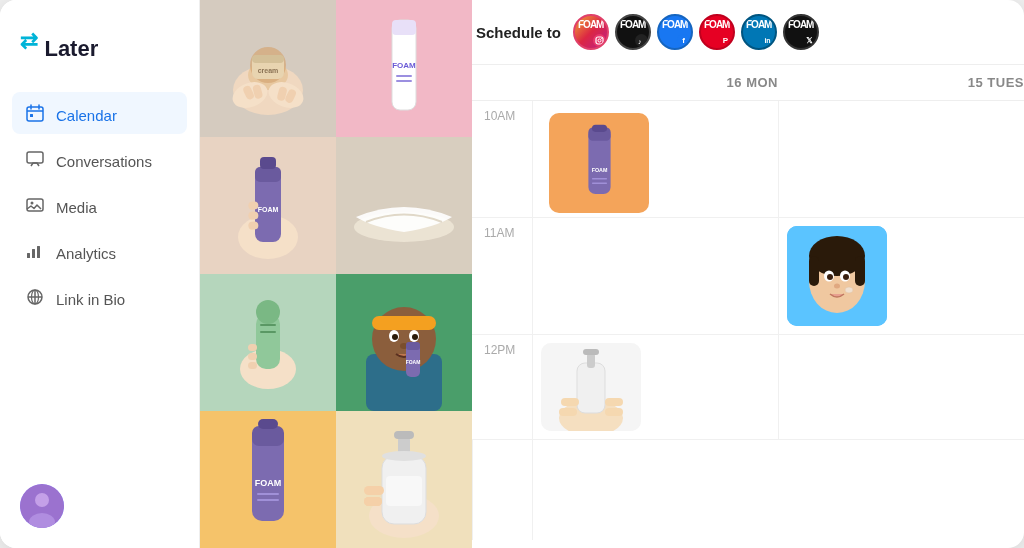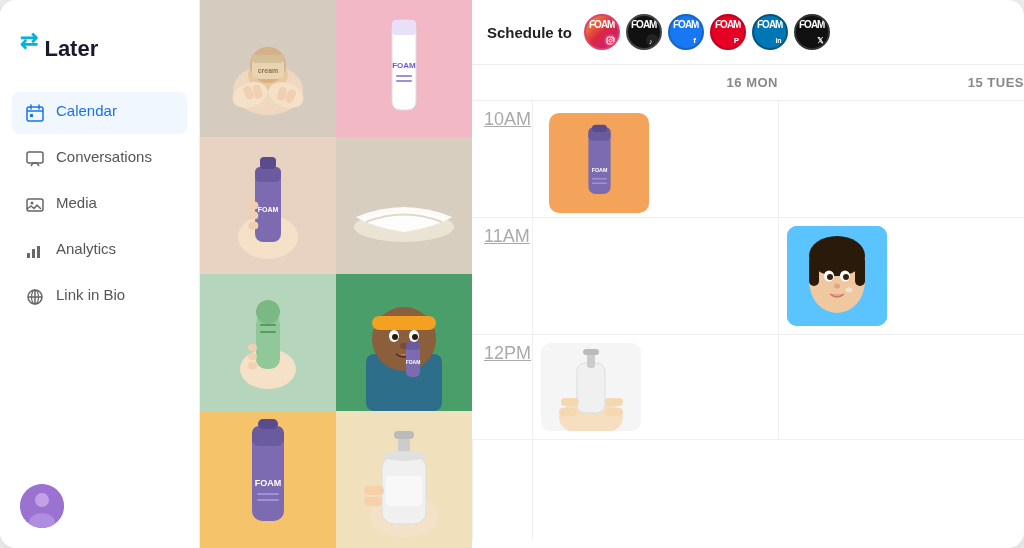--- a/index.html
+++ b/index.html
@@ -49,21 +49,21 @@
     }
     .nav-items {
       display: flex;
       flex-direction: column;
       gap: 4px;
       padding: 0 12px;
       flex: 1;
     }
     .nav-item {
       display: flex;
-      align-items: flex-start;
+      align-items: flex-end;
       gap: 10px;
       padding: 10px 12px;
       border-radius: 8px;
       cursor: pointer;
       color: #555;
       font-size: 15px;
       font-weight: 500;
       transition: background 0.15s;
     }
     .nav-item.active {
@@ -107,21 +107,21 @@
     
     .calendar-area {
       flex: 1;
       display: flex;
       flex-direction: column;
       overflow: hidden;
     }
     .calendar-header {
       display: flex;
       align-items: center;
-      padding: 14px 15px;
+      padding: 14px 4px;
       border-bottom: 1px solid #eee;
       gap: 12px;
       flex-shrink: 0;
     }
     .schedule-to-label {
       font-size: 15px;
       font-weight: 600;
       color: #222;
       white-space: nowrap;
     }
@@ -191,25 +191,24 @@
       flex-direction: column;
     }
     .time-row {
       display: grid;
       grid-template-columns: 60px 1fr 1fr;
       min-height: 100px;
       border-bottom: 1px solid #f0f0f0;
       position: relative;
     }
     .time-label {
-      font-size: 18px;
+      font-size: 12px;
       color: #aaa;
       padding: 8px 8px 0 12px;
       font-weight: 500;
-      text-decoration: underline;
     }
     .time-col {
       border-left: 1px solid #f0f0f0;
       padding: 8px;
       position: relative;
     }
     .post-thumb-orange {
       background: #f4a45a;
       width: 100px;
       height: 100px;

